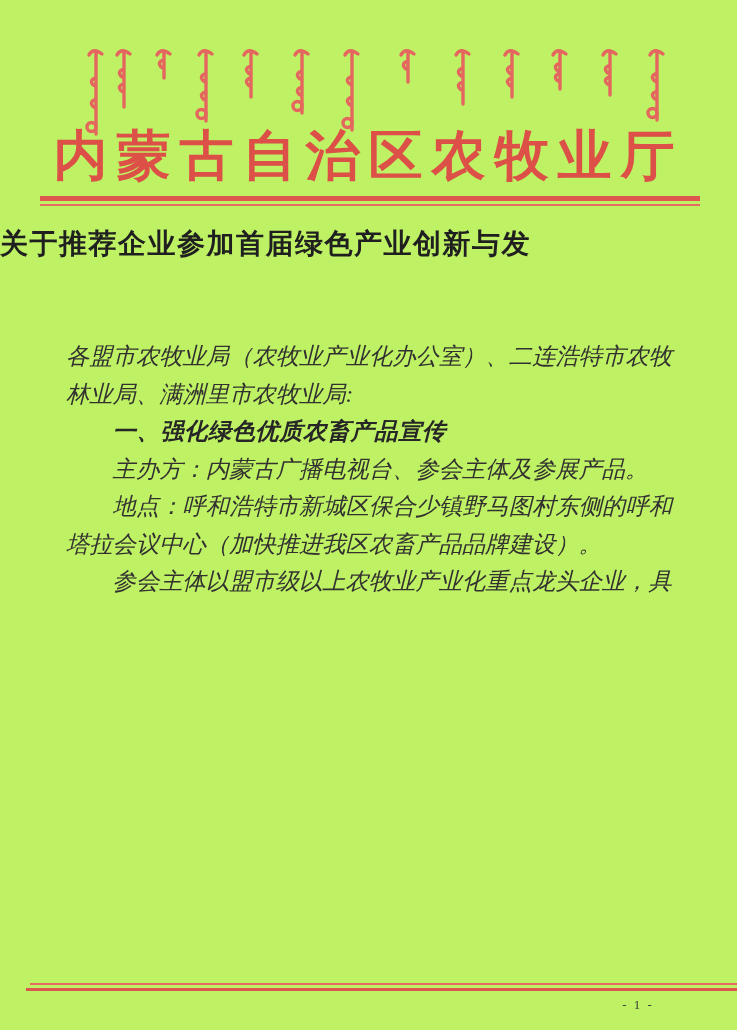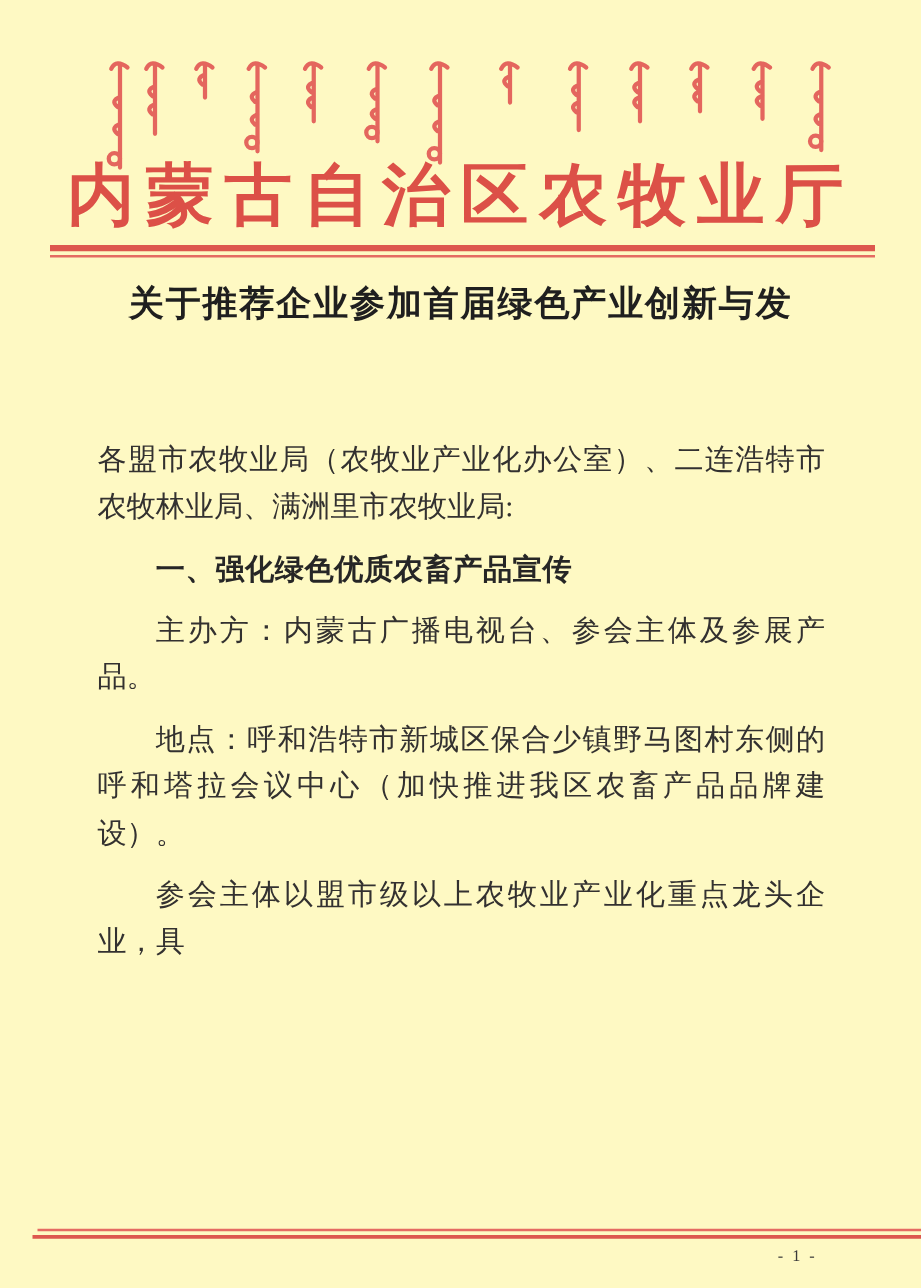--- a/index.html
+++ b/index.html
@@ -1,20 +1,20 @@
 <!DOCTYPE html>
 <html><head>
 <meta charset="utf-8">
 <style>
   html,body{margin:0;padding:0;background:#e9e9e9;}
   .page{
     position:relative;
     width:737px;height:1030px;
     margin:0 auto;
-    background:#fef9c3;
+    background:#bef264;
     overflow:hidden;
     font-family:"Liberation Serif","DejaVu Serif",serif;
   }
   
   .mongolian-banner{
     position:absolute;left:0;top:46px;width:737px;height:94px;
   }
   .agency-name{
     position:absolute;left:0;top:124px;width:737px;height:64px;
     text-align:center;
@@ -25,34 +25,34 @@
     white-space:nowrap;
   }
   .rule{position:absolute;}
   .rule-top-thick{left:40px;top:196px;width:660px;height:4.5px;background:#dd574e;}
   .rule-top-thin{left:40px;top:204px;width:660px;height:2px;background:#e56b62;}
   .rule-bottom-thin{left:30px;top:983px;width:707px;height:1.6px;background:#e56b62;}
   .rule-bottom-thick{left:26px;top:988px;width:711px;height:3.4px;background:#dd574e;}
   
   .doc-title{
     position:absolute;left:0;top:221px;width:737px;
-    text-align:center;
+    text-align:left;
     font-size:28px;line-height:45px;
     font-weight:700;
     letter-spacing:1.5px;
     color:#1f1f1f;
   }
   
   .doc-body{
     position:absolute;left:66px;top:338px;width:606px;
     font-size:23.3px;line-height:37.5px;
     color:#333130;
     text-align:justify;
   }
-  .doc-body p{margin:12px;padding:0;}
+  .doc-body p{margin:0;padding:0;font-style:italic;}
   .doc-body p.indent{text-indent:2em;}
   .doc-body p.heading{
     text-indent:2em;
     font-family:"Liberation Sans","DejaVu Sans",sans-serif;
     font-weight:700;
     color:#262626;
     letter-spacing:0.5px;
   }
   
   .page-number{

